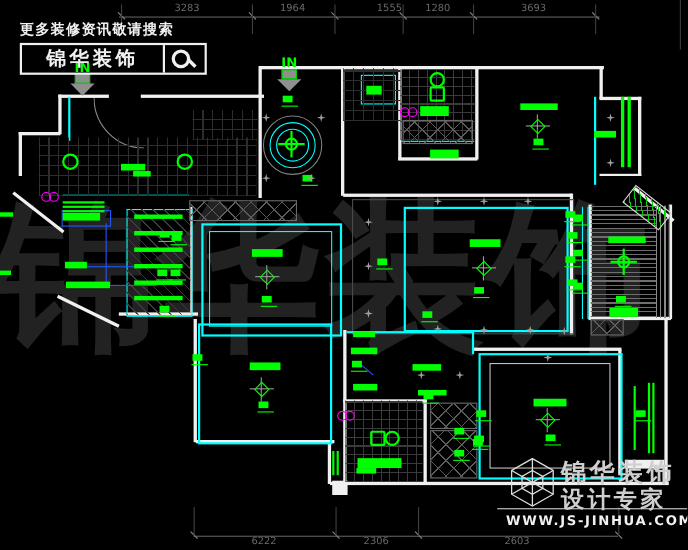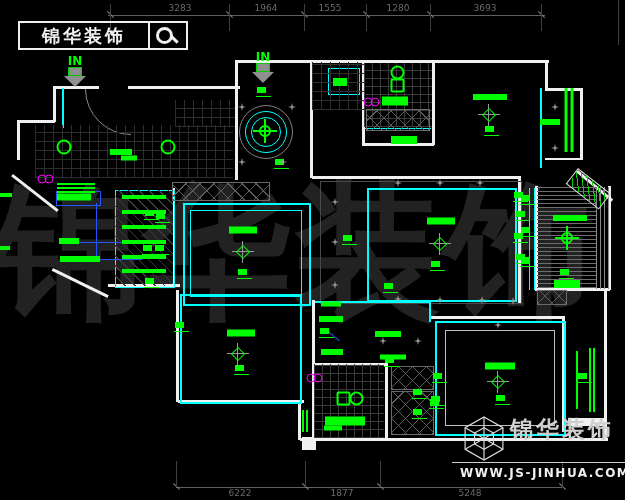--- a/index.html
+++ b/index.html
@@ -428,51 +428,52 @@
       <div class="tick" style="left: 225px; top: 14px; width: 9px; height: 1px;"></div>
       <div class="ext" style="left: 229px; top: 4px; width: 1px; height: 27px;"></div>
       <div class="tick" style="left: 300px; top: 14px; width: 9px; height: 1px;"></div>
       <div class="ext" style="left: 304px; top: 4px; width: 1px; height: 27px;"></div>
       <div class="tick" style="left: 362px; top: 14px; width: 9px; height: 1px;"></div>
       <div class="ext" style="left: 366px; top: 4px; width: 1px; height: 27px;"></div>
       <div class="tick" style="left: 426px; top: 14px; width: 9px; height: 1px;"></div>
       <div class="ext" style="left: 430px; top: 4px; width: 1px; height: 27px;"></div>
       <div class="tick" style="left: 537px; top: 14px; width: 9px; height: 1px;"></div>
       <div class="ext" style="left: 541px; top: 4px; width: 1px; height: 27px;"></div>
-      <div class="dimlabel" style="left: 180px; top: 3px;">3283</div>
+      <div class="dimlabel" style="left: 170px; top: 3px;">3283</div>
       <div class="dimlabel" style="left: 266px; top: 3px;">1964</div>
-      <div class="dimlabel" style="left: 330px; top: 3px;">1555</div>
+      <div class="dimlabel" style="left: 354px; top: 3px;">1555</div>
       <div class="dimlabel" style="left: 398px; top: 3px;">1280</div>
       <div class="dimlabel" style="left: 485px; top: 3px;">3693</div>
       <div class="dimline" style="left: 176px; top: 487px; width: 386px; height: 1px;"></div>
       <div class="tick" style="left: 172px; top: 486px; width: 9px; height: 1px;"></div>
       <div class="ext" style="left: 176px; top: 461px; width: 1px; height: 26px;"></div>
       <div class="tick" style="left: 301px; top: 486px; width: 9px; height: 1px;"></div>
       <div class="ext" style="left: 305px; top: 461px; width: 1px; height: 26px;"></div>
       <div class="tick" style="left: 376px; top: 486px; width: 9px; height: 1px;"></div>
       <div class="ext" style="left: 380px; top: 461px; width: 1px; height: 26px;"></div>
       <div class="tick" style="left: 558px; top: 486px; width: 9px; height: 1px;"></div>
       <div class="ext" style="left: 562px; top: 461px; width: 1px; height: 26px;"></div>
       <div class="dimlabel" style="left: 240px; top: 488px;">6222</div>
-      <div class="dimlabel" style="left: 342px; top: 488px;">1877</div>
-      <div class="dimlabel" style="left: 470px; top: 488px;">5248</div>
+      <div class="dimlabel" style="left: 342px; top: 488px;">2306</div>
+      <div class="dimlabel" style="left: 470px; top: 488px;">2603</div>
     </div>
 
   <div class="in-wrap" style="left:55px;top:55px">
     <div class="in-text">IN</div>
     <div class="arrow-stem"></div>
     <div class="arrow-head"></div>
   </div>
   <div class="in-wrap" style="left:243px;top:51px">
     <div class="in-text">IN</div>
     <div class="arrow-stem"></div>
     <div class="arrow-head"></div>
   </div>
 
   <div id="promo">
+    <div class="headline">更多装修资讯敬请搜索</div>
     <div class="box">
       <div class="brand">锦华装饰</div>
       <div class="magwrap">
         <div class="maglens"></div>
         <div class="maghandle"></div>
       </div>
     </div>
   </div>
 
   <div id="footer">
@@ -482,17 +483,18 @@
         <polygon points="22,13 32.5,19 32.5,31 22,37 11.5,31 11.5,19"></polygon>
         <line x1="22" y1="25" x2="22" y2="1"></line>
           <line x1="22" y1="25" x2="43" y2="13"></line>
         <line x1="22" y1="25" x2="43" y2="37"></line>
           <line x1="22" y1="25" x2="22" y2="49"></line>
         <line x1="22" y1="25" x2="1" y2="37"></line>
           <line x1="22" y1="25" x2="1" y2="13"></line>
       </g>
     </svg>
     <div class="name">锦华装饰</div>
+    <div class="tagline">设计专家</div>
     <div class="rule"></div>
     <div class="site">WWW.JS-JINHUA.COM</div>
   </div>
 
 </div>
 
 </body></html>

